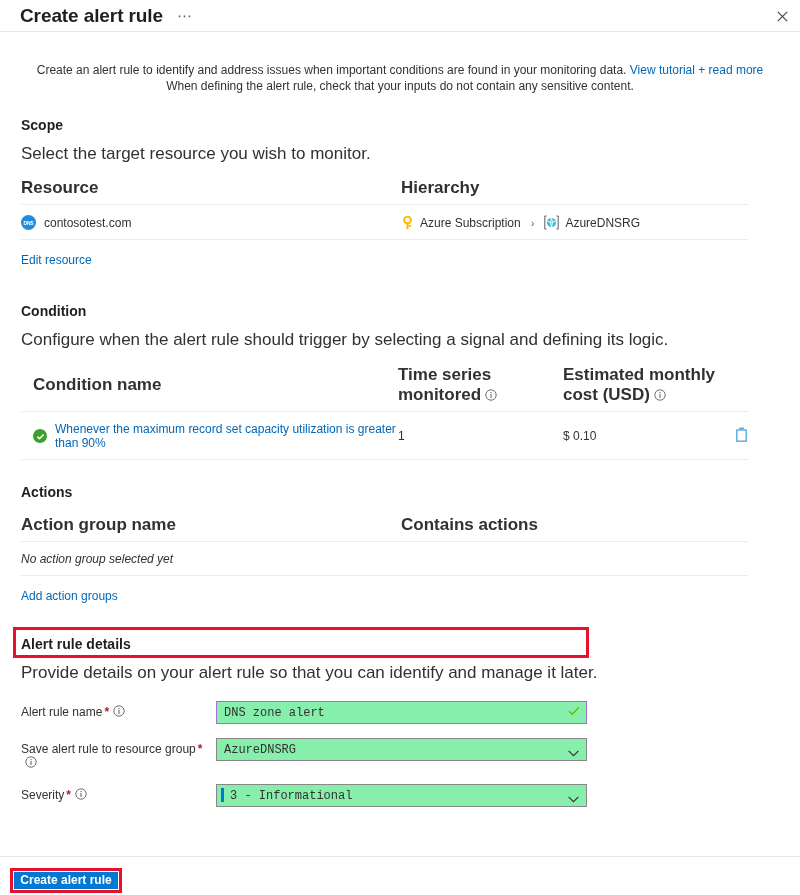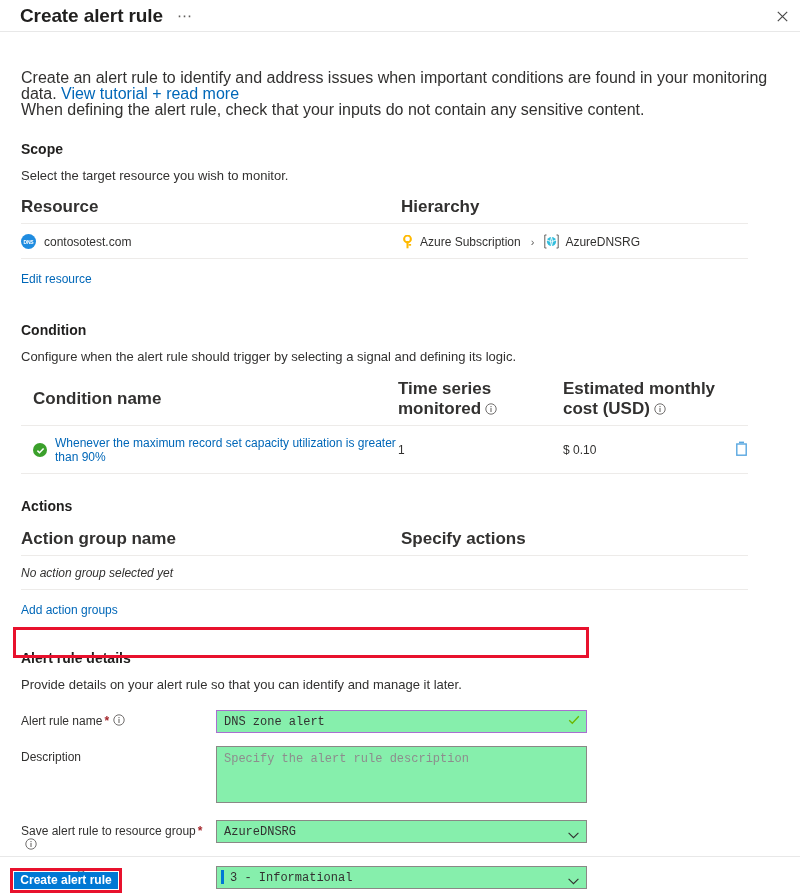--- a/index.html
+++ b/index.html
@@ -62,39 +62,40 @@
     position: absolute;
     left: 0; top: 32px;
     width: 800px;
   }
   .pad {
     padding-left: 21px;
     padding-right: 21px;
   }
 
   .intro {
-    margin-top: 38px;
-    font-size: 16px;
+    margin-top: 30px;
+    font-size: 12px;
     line-height: 16px;
     color: #323130;
+    text-align: center;
   }
   a.link, .link {
     color: #0067b8;
     text-decoration: none;
     cursor: pointer;
   }
 
   .section-title {
     font-size: 14px;
     font-weight: 600;
     color: #201f1e;
     margin: 0;
   }
   .section-desc {
-    font-size: 13px;
+    font-size: 17px;
     color: #323130;
     margin: 0;
   }
 
   
   .tbl {
     width: 727px;
     margin-left: 21px;
     border-collapse: collapse;
     table-layout: fixed;
@@ -430,21 +431,21 @@
   </div>
 
   <table class="tbl" style="margin-top:15px;">
     <colgroup>
         <col style="width:380px">
         <col style="width:347px">
       </colgroup>
     <thead>
       <tr>
         <th>Action group name</th>
-        <th>Specify actions</th>
+        <th>Contains actions</th>
       </tr>
     </thead>
     <tbody>
       <tr>
         <td class="italic-muted">No action group selected yet</td>
         <td></td>
       </tr>
     </tbody>
   </table>
 
@@ -472,26 +473,20 @@
     <div class="form-field inp-wrap">
       <input class="inp valid" type="text" value="DNS zone alert" style="">
       <span class="valid-check">
         <svg width="12" height="12" viewBox="0 0 12 12">
             <path d="M1.2,6.2 L4.3,9.3 L10.8,2.2" stroke="#6bb700" stroke-width="1.3" fill="none"></path>
           </svg>
       </span>
     </div>
   </div>
 
-  <div class="form-row" style="margin-top:13px;">
-    <div class="form-label">Description</div>
-    <div class="form-field">
-      <textarea class="inp" placeholder="Specify the alert rule description" style=""></textarea>
-    </div>
-  </div>
 
   <div class="form-row" style="margin-top:14px;">
     <div class="form-label">
       <span>Save alert rule to resource group</span><span class="req-star">*</span><span class="info-icon">
           <svg width="12" height="12" viewBox="0 0 12 12">
             <circle cx="6" cy="6" r="5.2" fill="none" stroke="#605e5c" stroke-width="0.9"></circle>
             <rect x="5.5" y="5" width="1" height="4" fill="#605e5c"></rect>
             <rect x="5.5" y="3" width="1" height="1.2" fill="#605e5c"></rect>
           </svg>
         </span>

